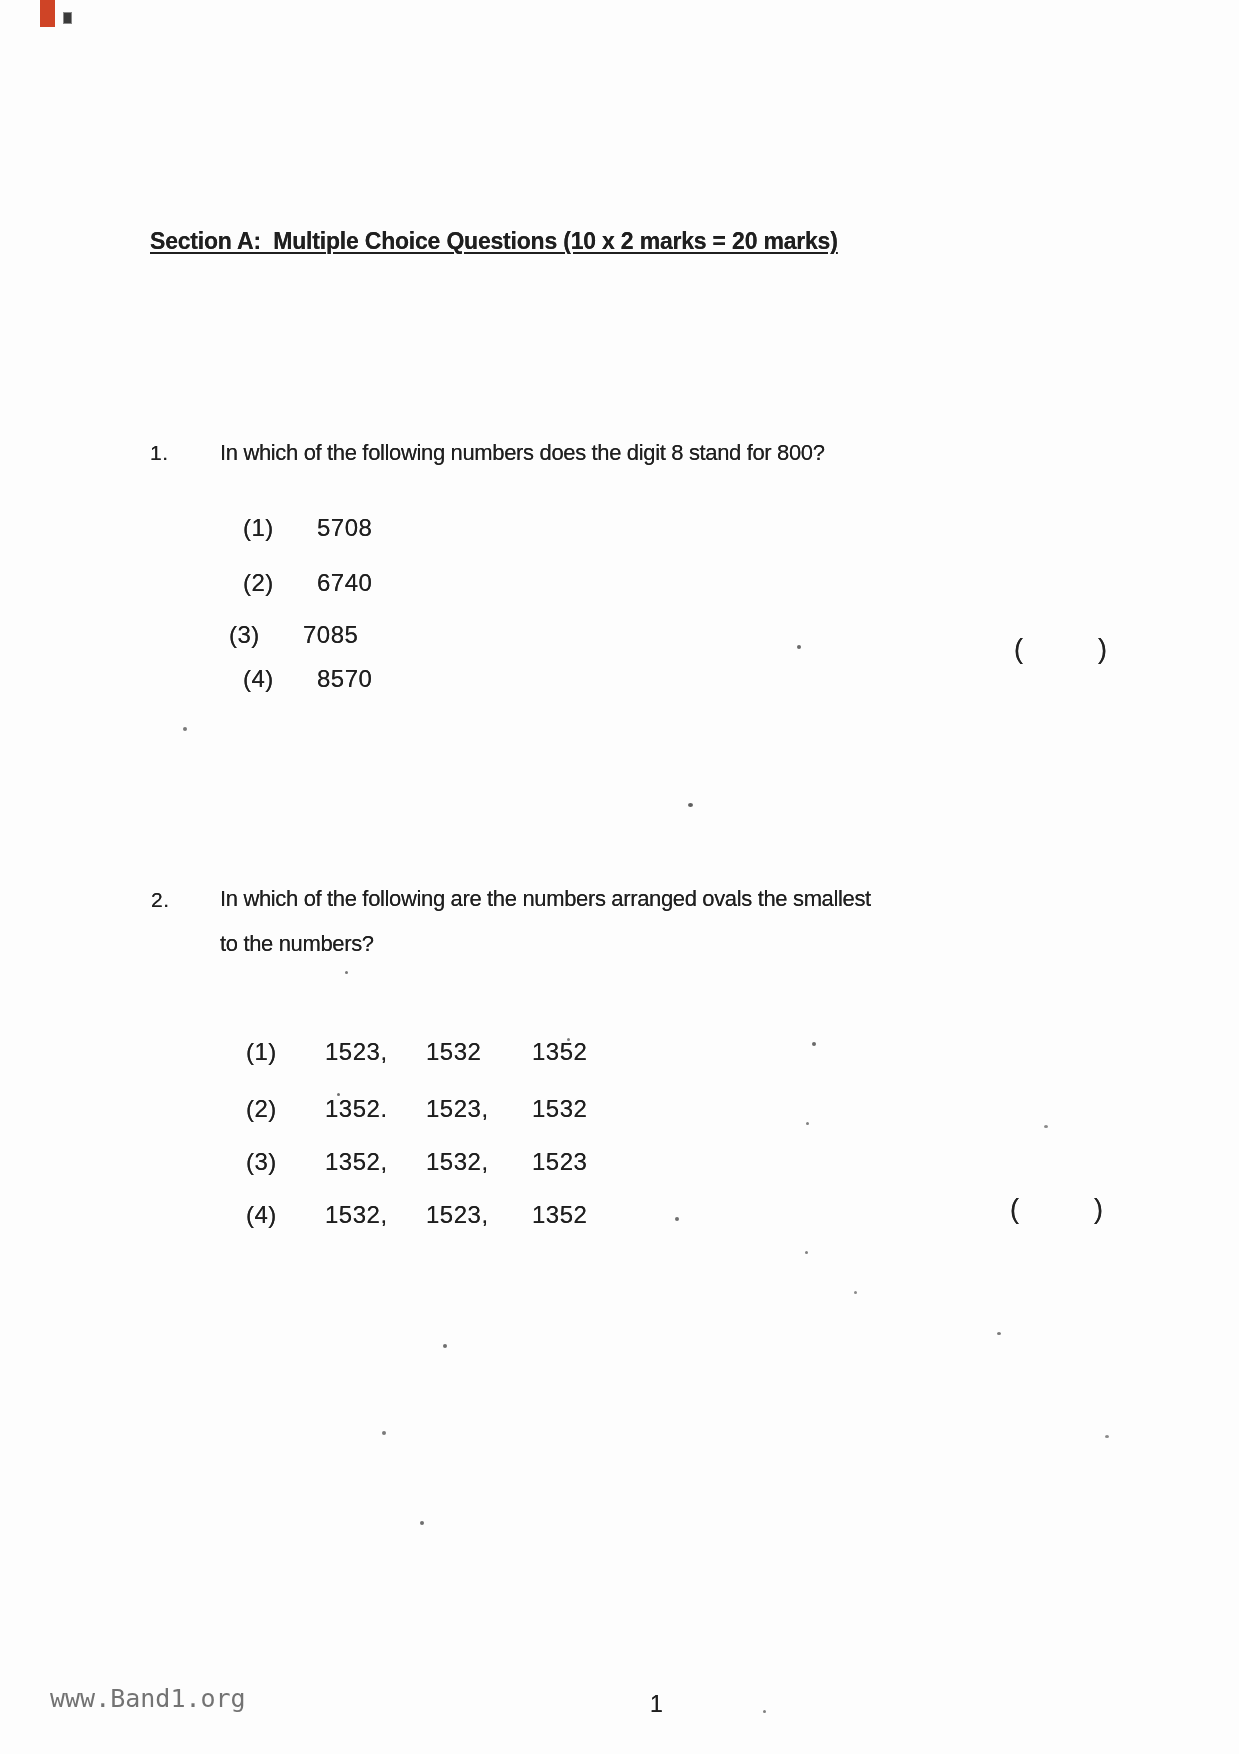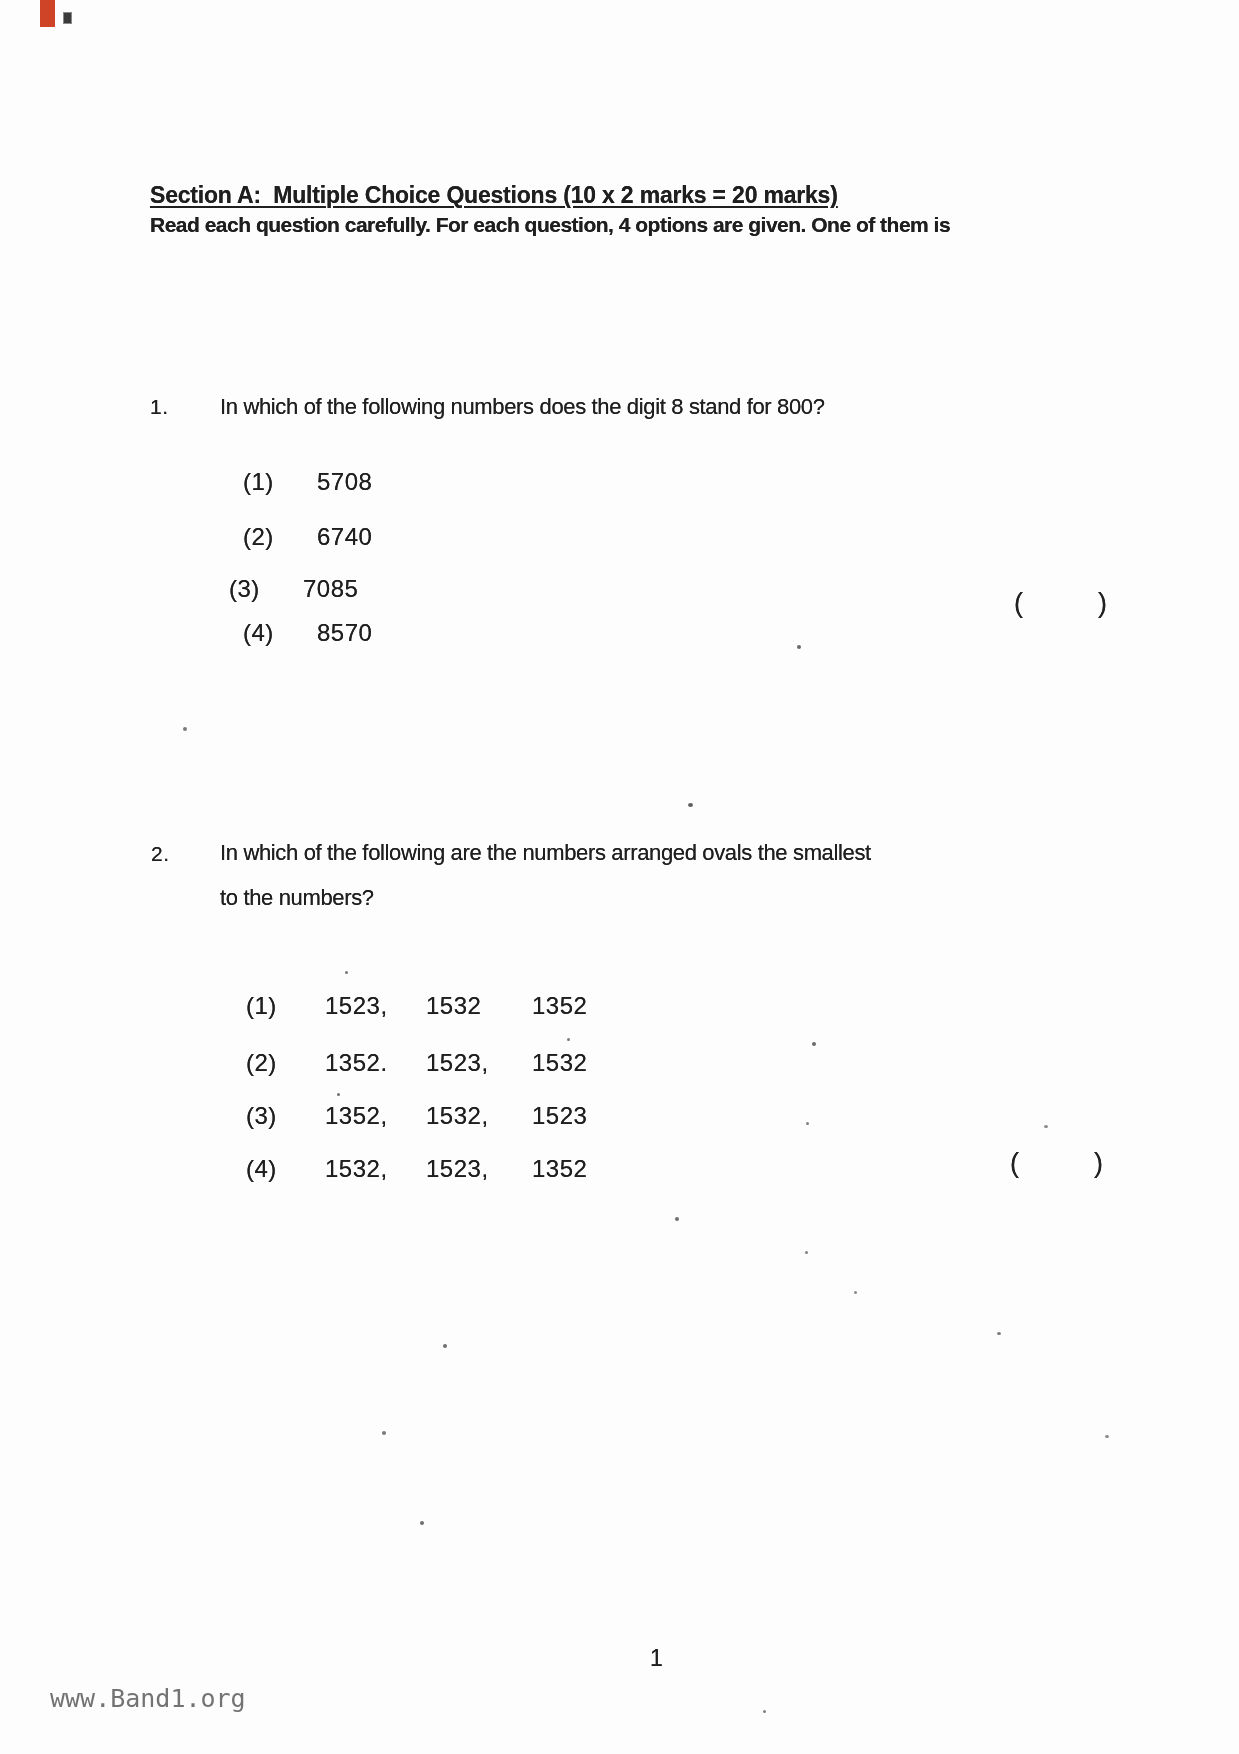--- a/index.html
+++ b/index.html
@@ -9,21 +9,21 @@
   }
   html,body{margin:0;padding:0;background:#e9e9e9;}
   .page{
     position:relative;
     width:1239px;height:1754px;
     background:var(--background);
     font-family:"Liberation Sans", sans-serif;
     color:var(--text);
     overflow:hidden;
   }
-  .scan-text{ text-shadow:0 0 0.6px rgba(20,20,20,0.85); }
+  .scan-text{ text-shadow:0 0 0.6px rgba(20,20,20,0.85);margin-top:46px; }
   .red-bar{
     position:absolute;left:40px;top:0;width:15px;height:27px;
     background:var(--accent-bar);
   }
   .artifact-square{
     position:absolute;left:63px;top:12px;width:9px;height:12px;
     background:#3a3a3a;border:1px solid #8a8a8a;box-sizing:border-box;
   }
   .speck{position:absolute;border-radius:50%;}
   .section-header{
@@ -74,21 +74,20 @@
   <div class="speck" style="left:854px;top:1291px;width:3px;height:3px;background:#8a8a8a"></div>
   <div class="speck" style="left:997px;top:1332px;width:4px;height:3px;background:#7a7a7a"></div>
   <div class="speck" style="left:443px;top:1344px;width:4px;height:4px;background:#6f6f6f"></div>
   <div class="speck" style="left:382px;top:1431px;width:4px;height:4px;background:#7a7a7a"></div>
   <div class="speck" style="left:1105px;top:1435px;width:4px;height:3px;background:#8a8a8a"></div>
   <div class="speck" style="left:420px;top:1521px;width:4px;height:4px;background:#6f6f6f"></div>
   <div class="speck" style="left:763px;top:1710px;width:3px;height:3px;background:#808080"></div>
 
   <div class="section-header scan-text">
     <h1 class="section-title">Section A:  Multiple Choice Questions (10 x 2 marks = 20 marks)</h1>
-    <p class="instr">Read each question carefully. For each question, 4 options are given. One of them is</p>
   </div>
 
   <div>
     <div class="q-num scan-text" style="left:150px;top:395px">1.</div>
     <div class="q-line scan-text" style="left:220px;top:394px">In which of the following numbers does the digit 8 stand for 800?</div>
 
     <div class="opt-row q1 scan-text" style="left:243px;top:468px">
       <span class="opt-label">(1)</span><span class="opt-val">5708</span>
     </div>
     <div class="opt-row q1 scan-text" style="left:243px;top:523px">

